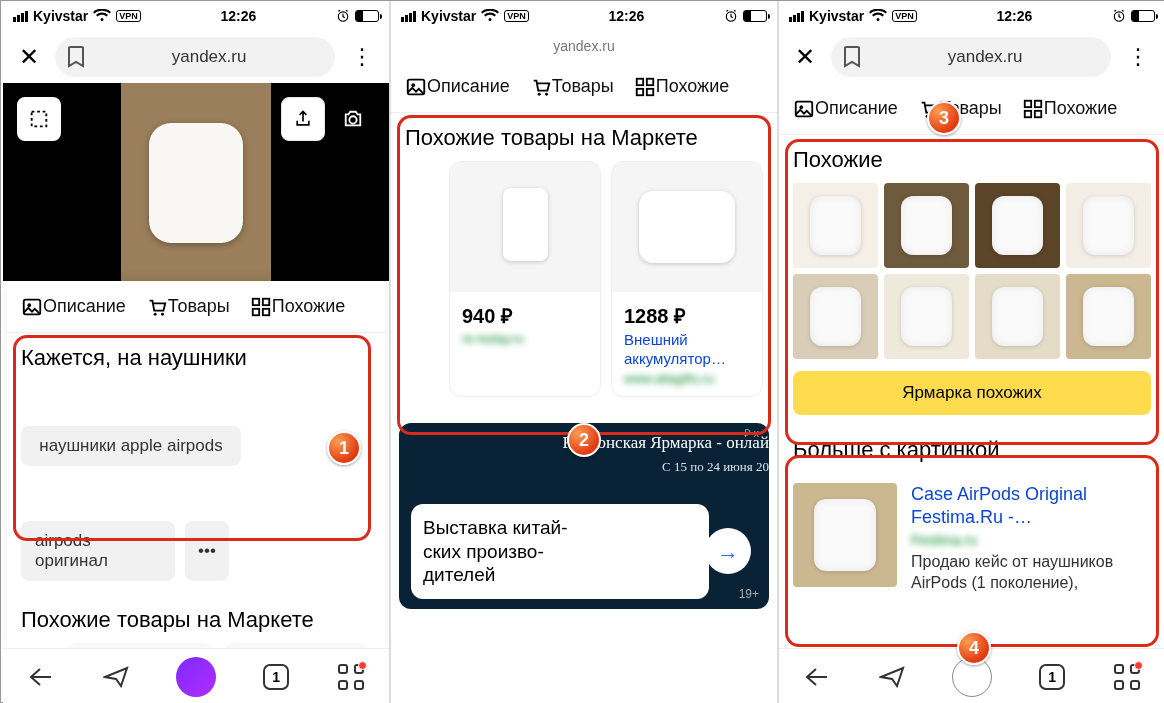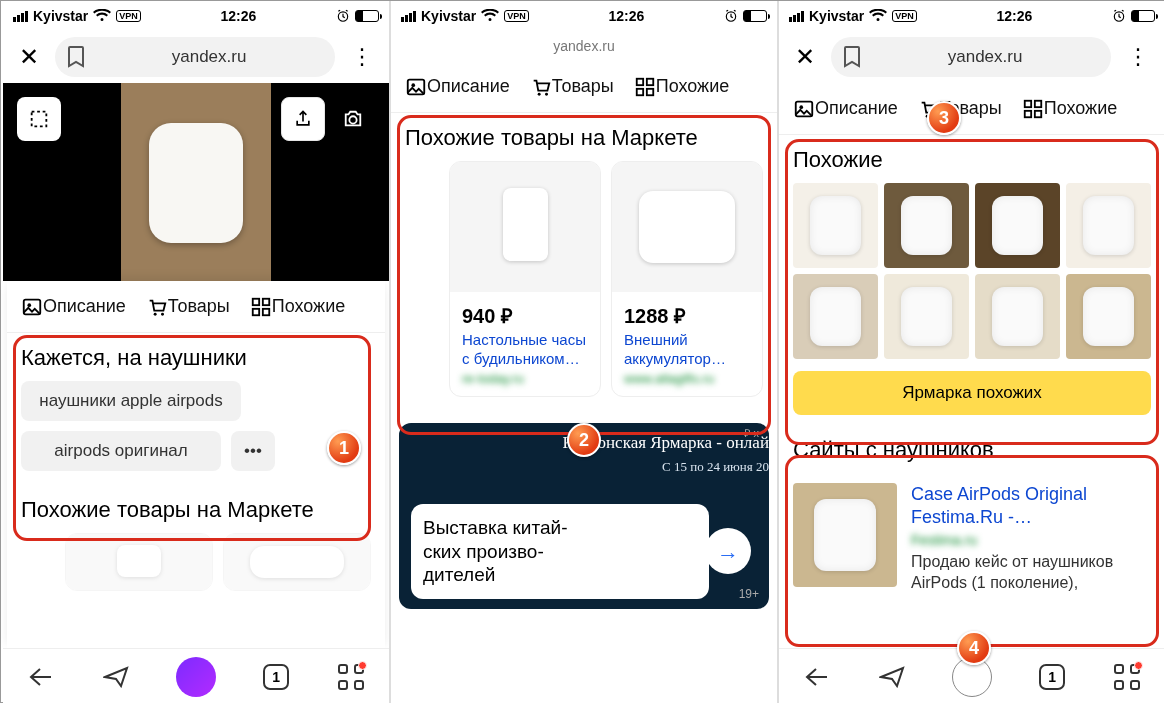--- a/index.html
+++ b/index.html
@@ -33,21 +33,21 @@
   .urlbox .txt { flex: 1; text-align: center; color: #333; }
   .tmenu { font-size: 22px; padding: 0 6px; }
   .miniurl { height: 30px; font-size: 14px; color: #777; display: flex; align-items: center; justify-content: center; }
 
   
   .tabs { height: 52px; display: flex; align-items: center; gap: 20px; padding: 0 14px; font-size: 18px; border-bottom: 1px solid #eee; background: #fff; }
   .tabs .tab { display: flex; align-items: center; color: #111; }
   .tabs .ticon { width: 22px; height: 22px; }
 
   
-  .chip { display: inline-flex; align-items: center; justify-content: center; background: #f1f1f1; color: #333; border-radius: 8px; padding: 10px 14px; font-size: 17px; }
+  .chip { display: inline-flex; align-items: center; justify-content: center; background: #f1f1f1; color: #333; border-radius: 8px; padding: 10px 14px; font-size: 17px; margin-top: 45px; }
   .sqbtn { width: 44px; height: 44px; background: #fff; border: 1px solid #e5e5e5; border-radius: 8px; display: flex; align-items: center; justify-content: center; font-size: 20px; }
   .sqbtn.black { background: #000; color: #fff; border: none; }
 
   .section-title { font-size: 22px; color: #000; padding: 12px 14px 10px; }
 
   
   .hl { position: absolute; border: 3px solid #d92b1c; border-radius: 14px; pointer-events: none; }
   .numdot { position: absolute; width: 34px; height: 34px; border-radius: 50%; background: radial-gradient(circle at 30% 28%, #ff9c52, #e23b12 70%); border: 2px solid #fff; box-shadow: 0 1px 3px rgba(0,0,0,.4); color: #fff; font-weight: 700; display: flex; align-items: center; justify-content: center; font-size: 18px; }
 
   
@@ -195,21 +195,21 @@
               <rect x="3" y="14" width="7" height="7" fill="none" stroke="#000" stroke-width="2"></rect>
               <rect x="14" y="14" width="7" height="7" fill="none" stroke="#000" stroke-width="2"></rect>
             </svg>
           <span>Похожие</span>
         </div>
       </div>
 
       <div class="section-title">Кажется, на наушники</div>
       <div style="padding:0 14px 8px; display:flex; flex-wrap:wrap; gap:10px;">
         <span class="chip" style="width:220px;">наушники apple airpods</span>
-        <span class="chip" style="width:200px;">airpods оригинал</span>
+        <span class="chip" style="width:154px;">airpods оригинал</span>
         <span class="chip" style="width:44px;">•••</span>
       </div>
 
       <div class="section-title" style="padding-top:18px;">Похожие товары на Маркете</div>
       <div class="marketrow" style="opacity:.55; height:72px; overflow:hidden;">
         <div class="card">
             <div class="cimg clock"></div>
           </div>
         <div class="card">
             <div class="cimg pb"></div>
@@ -303,21 +303,20 @@
           </svg>
         <span>Похожие</span>
       </div>
     </div>
 
     <div class="section-title">Похожие товары на Маркете</div>
     <div class="marketrow">
       <div class="card">
         <div class="cimg clock"></div>
         <div class="price">940 ₽</div>
-        <div class="pname">Настольные часы с будильником…</div>
         <div class="pshop">re-today.ru</div>
       </div>
       <div class="card">
         <div class="cimg pb"></div>
         <div class="price">1288 ₽</div>
         <div class="pname">Внешний аккумулятор…</div>
         <div class="pshop">www.allagifts.ru</div>
       </div>
     </div>
 
@@ -410,21 +409,21 @@
       <div class="cell airpods sm" style="background:#6e5a3d"></div>
       <div class="cell airpods sm" style="background:#5b4428"></div>
       <div class="cell airpods sm" style="background:#f4efe6"></div>
       <div class="cell airpods sm" style="background:#d9cdb8"></div>
       <div class="cell airpods sm" style="background:#efe9db"></div>
       <div class="cell airpods sm" style="background:#e5dcc8"></div>
       <div class="cell airpods sm" style="background:#cbb790"></div>
     </div>
     <div class="btnyellow">Ярмарка похожих</div>
 
-    <div class="section-title" style="padding-top:22px;">Сайты с наушников</div>
+    <div class="section-title" style="padding-top:22px;">Больше с картинкой</div>
     <div class="siteitem">
       <div class="thumb airpods sm" style="background:#cbb790"></div>
       <div class="info">
         <div class="link">Case AirPods Original Festima.Ru -…</div>
         <div class="src">Festima.ru</div>
         <div class="desc">Продаю кейс от наушников AirPods (1 поколение),</div>
       </div>
     </div>
 
     <div class="bnav">

